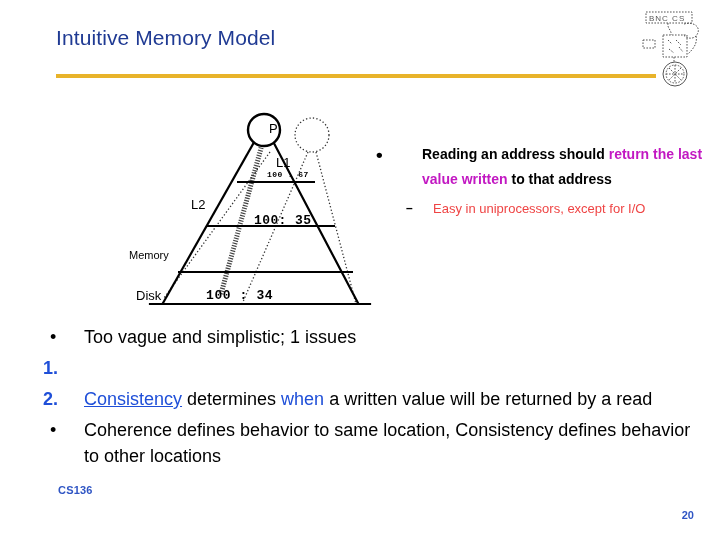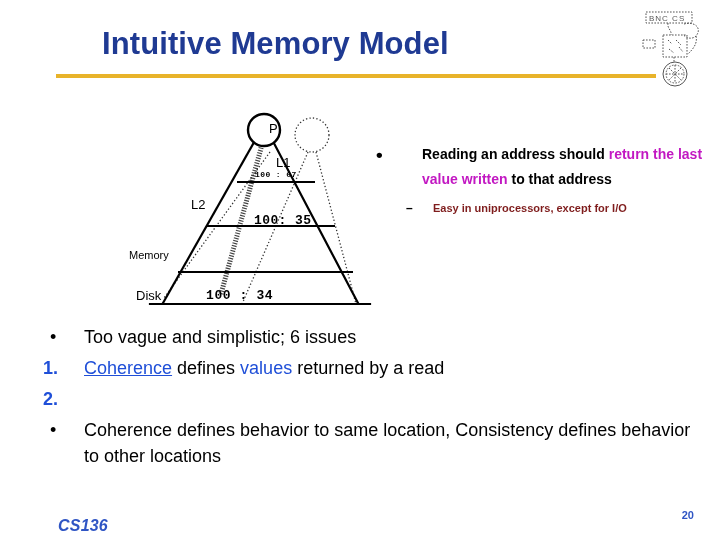--- a/index.html
+++ b/index.html
@@ -14,26 +14,25 @@
     overflow: hidden;
     font-family: "Liberation Sans", sans-serif;
     -webkit-font-smoothing: none;
   }
 
   
   #slide-title {
     position: absolute;
     left: 56px;
     top: 26px;
-    font-size: 31px;
-    font-weight: bold;
+    font-size: 21px;
+    font-weight: normal;
     color: #1F3A93;
     letter-spacing: 0.1px;
     white-space: nowrap;
-    margin-left: 46px;
   }
   #title-rule {
     position: absolute;
     left: 56px;
     top: 74px;
     width: 600px;
     height: 4px;
     background: #E8B32A;
   }
 
@@ -72,21 +71,21 @@
   #label-memory { left:   9px; top: 141px; font-size: 11px; }
   #label-disk   { left:  16px; top: 180px; font-size: 13px; text-align: center; }
 
   .addr-label {
     position: absolute;
     color: #000000;
     white-space: nowrap;
     font-family: "Liberation Mono", monospace;
     font-weight: bold;
   }
-  #addr-l1   { left: 135px; top: 62px;  font-size: 8px;  letter-spacing: 0.4px; }
+  #addr-l1   { left: 135px; top: 62px;  font-size: 8px;  letter-spacing: 0.4px; padding-left: 12px; }
   #addr-l2   { left: 134px; top: 105px; font-size: 13px;  letter-spacing: 0.4px; }
   #addr-disk { left:  86px; top: 180px; font-size: 13px; letter-spacing: 0.6px; }
 
   #label-p {
     position: absolute;
     left: 149px;
     top: 13px;
     font-size: 13px;
     color: #000000;
   }
@@ -122,24 +121,24 @@
     margin-top: 9px;
     padding-left: 30px;
   }
   #rb-sub-marker {
     width: 27px;
     font-size: 12px;
     font-weight: bold;
     line-height: 15px;
   }
   .rb-sub-text {
-    font-size: 11px;
-    font-weight: bold;
+    font-size: 13px;
+    font-weight: normal;
     line-height: 15px;
-    color: #7f1d1d;
+    color: #ef4444;
   }
 
   
   #bottom-block {
     position: absolute;
     left: 40px;
     top: 324px;
     width: 660px;
   }
   .bb-row {
@@ -167,26 +166,25 @@
     line-height: 26px;
     color: #000000;
   }
   .hl-blue       { color: #1F4FD8; }
   .hl-blue-ul    { color: #1F4FD8; text-decoration: underline; }
 
   
   #footer-left {
     position: absolute;
     left: 58px;
-    top: 517px;
-    font-size: 16px;
+    top: 484px;
+    font-size: 11px;
     font-weight: bold;
     color: #2F55C4;
     letter-spacing: 0.2px;
-    font-style: italic;
   }
   #footer-right {
     position: absolute;
     right: 26px;
     top: 509px;
     font-size: 11px;
     font-weight: bold;
     color: #2F55C4;
   }
 </style>
@@ -272,28 +270,28 @@
   </div>
   <div class="rb-row" id="rb-sub">
     <span class="rb-marker" id="rb-sub-marker">–</span>
     <span class="rb-sub-text">Easy in uniprocessors, except for I/O</span>
   </div>
 </div>
 
 <div id="bottom-block">
     <div class="bb-row">
       <span class="bb-marker">•</span>
-      <span class="bb-text"><span>Too vague and simplistic; 6 issues</span></span>
+      <span class="bb-text"><span>Too vague and simplistic; 1 issues</span></span>
     </div>
     <div class="bb-row">
       <span class="bb-marker numbered">1.</span>
-      <span class="bb-text"><span class="hl-blue-ul">Coherence</span><span> defines </span><span class="hl-blue">values</span><span> returned by a read</span></span>
     </div>
     <div class="bb-row">
       <span class="bb-marker numbered">2.</span>
+      <span class="bb-text"><span class="hl-blue-ul">Consistency</span><span> determines </span><span class="hl-blue">when</span><span> a written value will be returned by a read</span></span>
     </div>
     <div class="bb-row">
       <span class="bb-marker">•</span>
       <span class="bb-text"><span>Coherence defines behavior to same location, Consistency defines behavior to other locations</span></span>
     </div>
   </div>
 
 <div id="footer-left">CS136</div>
 <div id="footer-right">20</div>
 

